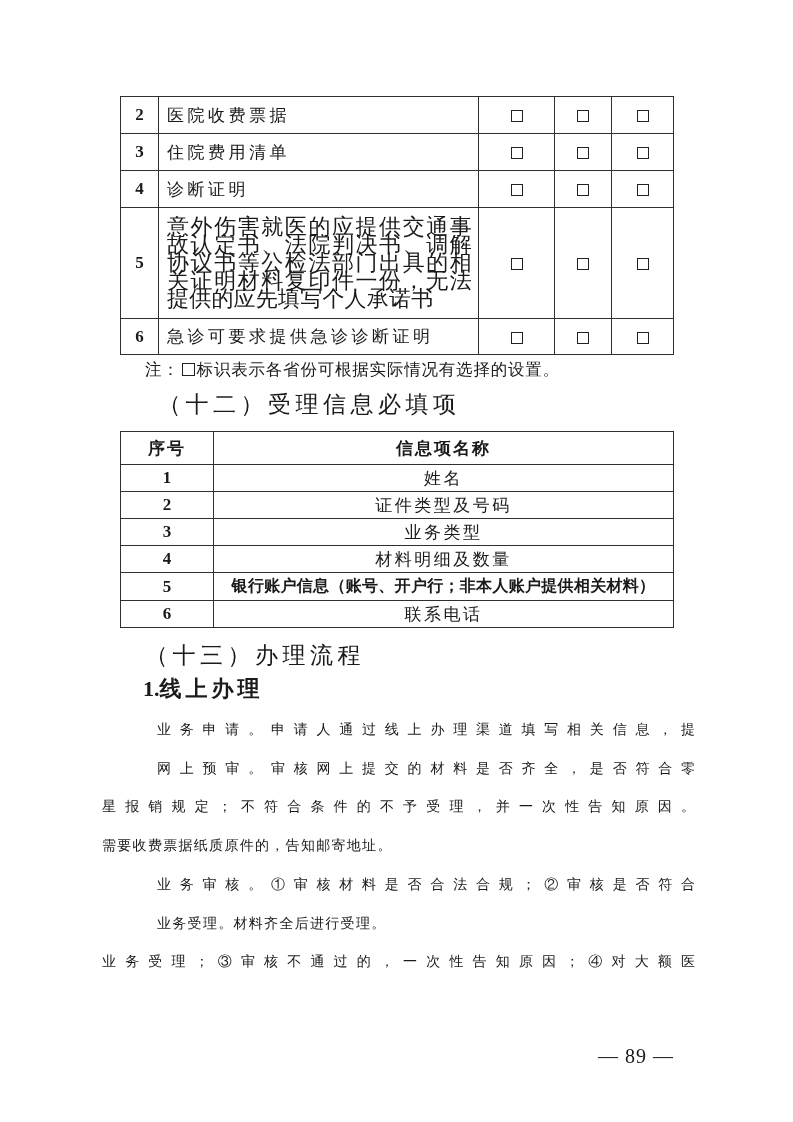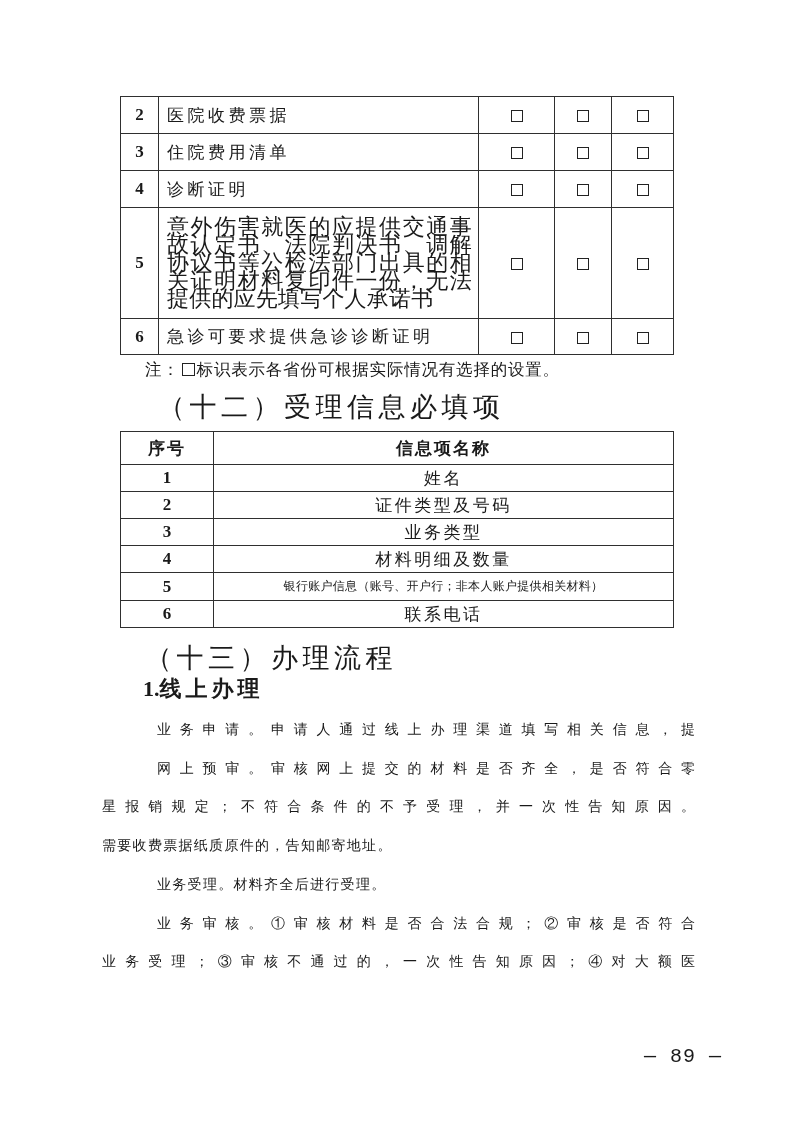--- a/index.html
+++ b/index.html
@@ -62,21 +62,21 @@
     left: 113px;
     top: 359px;
     font-size: 16.5px;
     letter-spacing: 0.8px;
     white-space: nowrap;
     margin-left: 32px;
   }
   
   .sec-heading {
     position: absolute;
-    font-size: 27px;
+    font-size: 23px;
     letter-spacing: 4.5px;
     white-space: nowrap;
   }
   #heading-12 { left: 158px; top: 389px; }
   #heading-13 { left: 145px; top: 640px; }
   .sub-heading {
     position: absolute;
     left: 143px;
     top: 674px;
     font-size: 22px;
@@ -93,22 +93,23 @@
   }
   #info-table td.num {
     text-align: center;
     font-weight: bold;
   }
   #info-table td.name {
     text-align: center;
     letter-spacing: 2.5px;
   }
   #info-table td.name.tight {
-    font-size: 12px;
+    font-size: 16px;
     letter-spacing: 0.3px;
+    font-weight: bold;
   }
   
   .flow {
     position: absolute;
     left: 102px;
     top: 711px;
     width: 593px;
     font-size: 14px;
     line-height: 38.7px;
     letter-spacing: 1.3px;
@@ -120,24 +121,24 @@
     text-align-last: justify;
     letter-spacing: 0;
   }
   .flow .line.indent { text-indent: 55px; }
   
   .page-number {
     position: absolute;
     left: 598px;
     top: 1045px;
     width: 124px;
-    text-align: right;
+    text-align: left;
     font-size: 20px;
     letter-spacing: 1px;
-    font-family: Liberation Mono, monospace;
+    font-family: Liberation Serif, serif;
     white-space: nowrap;
   }
 </style>
 </head>
 <body>
 
 <div class="page">
 
   <table class="doc-table" id="checklist-table">
     <colgroup>
@@ -229,20 +230,20 @@
 
   <div class="sec-heading" id="heading-13">（十三）办理流程</div>
 
   <div class="sub-heading"><span class="lat">1.</span><span class="han">线上办理</span></div>
 
   <div class="flow">
     <div class="line fill indent">业务申请。申请人通过线上办理渠道填写相关信息，提</div>
     <div class="line fill indent">网上预审。审核网上提交的材料是否齐全，是否符合零</div>
     <div class="line fill">星报销规定；不符合条件的不予受理，并一次性告知原因。</div>
     <div class="line">需要收费票据纸质原件的，告知邮寄地址。</div>
+    <div class="line fill indent">业务审核。①审核材料是否合法合规；②审核是否符合</div>
     <div class="line indent">业务受理。材料齐全后进行受理。</div>
-    <div class="line fill indent">业务审核。①审核材料是否合法合规；②审核是否符合</div>
     <div class="line fill">业务受理；③审核不通过的，一次性告知原因；④对大额医</div>
   </div>
 
   <div class="page-number">— 89 —</div>
 
 </div>
 
 </body></html>

